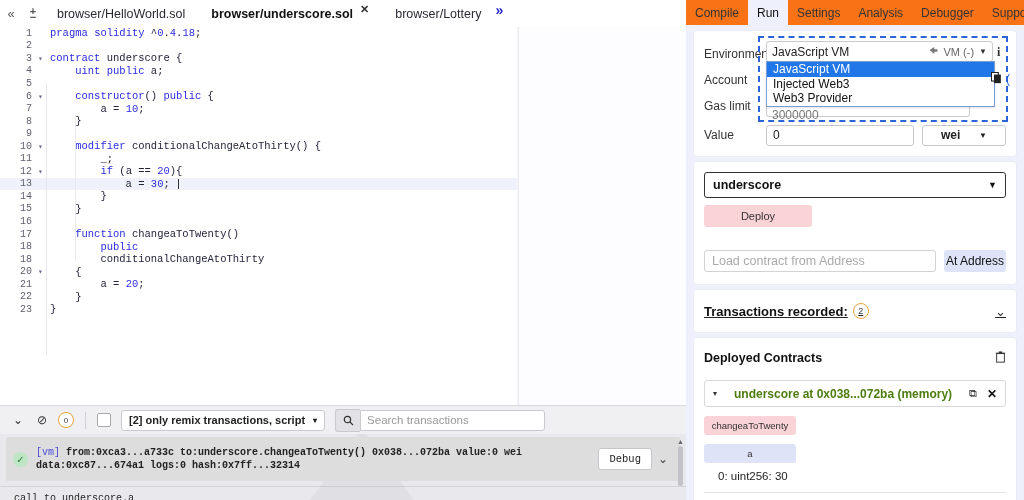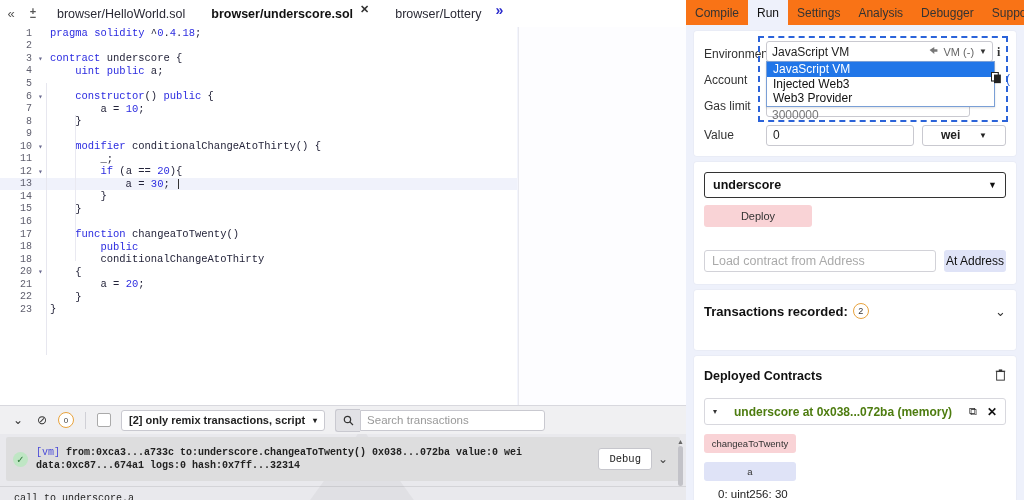--- a/index.html
+++ b/index.html
@@ -502,21 +502,21 @@
       <span>underscore</span>
       <span class="cv">▼</span>
     </div>
     <div class="deploy-btn">Deploy</div>
     <div class="addr-row">
       <div class="addr-input">Load contract from Address</div>
       <div class="at-addr">At Address</div>
     </div>
   </div>
 
-  <div class="card" style="padding-top:11px;padding-bottom:29px;">
+  <div class="card" style="padding-top:11px;padding-bottom:11px;text-decoration:underline;">
     <div class="txrow">
       <span class="txtitle">Transactions recorded:</span>
       <span class="txbadge">2</span>
       <span class="txchev">⌄</span>
     </div>
   </div>
 
   <div class="card" style="padding-top:10px;padding-bottom:14px;">
     <div class="dc-head">
       <span class="dc-title">Deployed Contracts</span>

